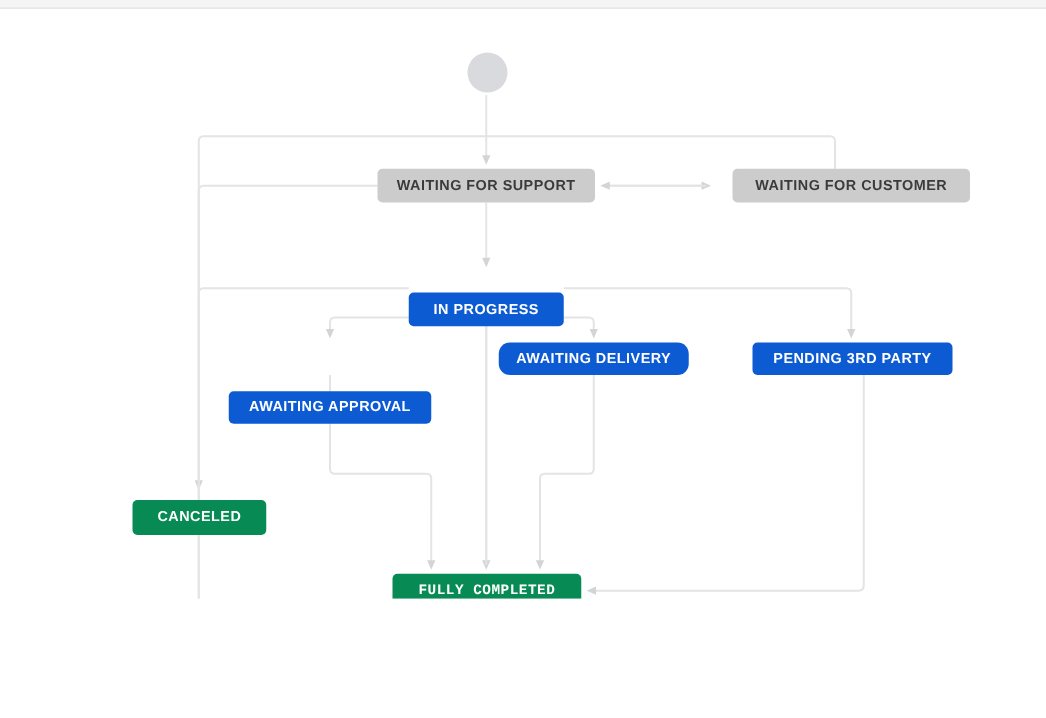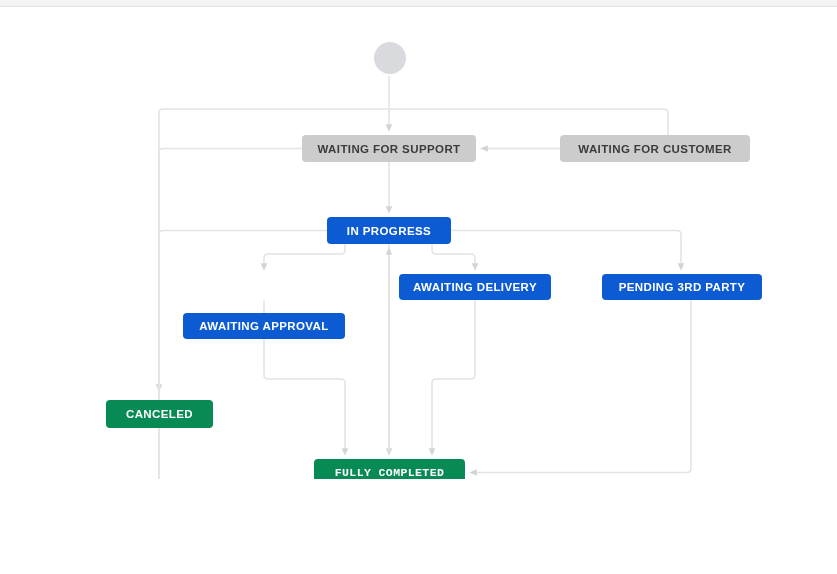--- a/index.html
+++ b/index.html
@@ -116,33 +116,33 @@
 
     </g>
   </svg>
 
   <div class="start-node" style="left:374px; top:42px; width:32px; height:32px;"></div>
 
   <div class="node grey" style="left:302px; top:135px; width:174px; height:27px;">
     <span>WAITING FOR SUPPORT</span>
   </div>
 
-  <div class="node grey" style="left:560px; top:135px; width:190px; height:27px;">
+  <div class="node grey" style="left:586px; top:135px; width:190px; height:27px;">
     <span>WAITING FOR CUSTOMER</span>
   </div>
 
-  <div class="node blue" style="left:327px; top:217px; width:124px; height:27px;align-items:center;">
+  <div class="node blue" style="left:327px; top:234px; width:124px; height:27px;align-items:center;">
     <span>IN PROGRESS</span>
   </div>
 
   <div class="node blue" style="left:183px; top:274px; width:162px; height:26px;margin-top:39px;">
     <span>AWAITING APPROVAL</span>
   </div>
 
-  <div class="node blue" style="left:399px; top:274px; width:152px; height:26px;">
+  <div class="node blue" style="left:399px; top:274px; width:152px; height:26px;border-radius:9px;">
     <span>AWAITING DELIVERY</span>
   </div>
 
   <div class="node blue" style="left:602px; top:274px; width:160px; height:26px;">
     <span>PENDING 3RD PARTY</span>
   </div>
 
   <div class="node green" style="left:106px; top:400px; width:107px; height:28px;">
     <span>CANCELED</span>
   </div>

